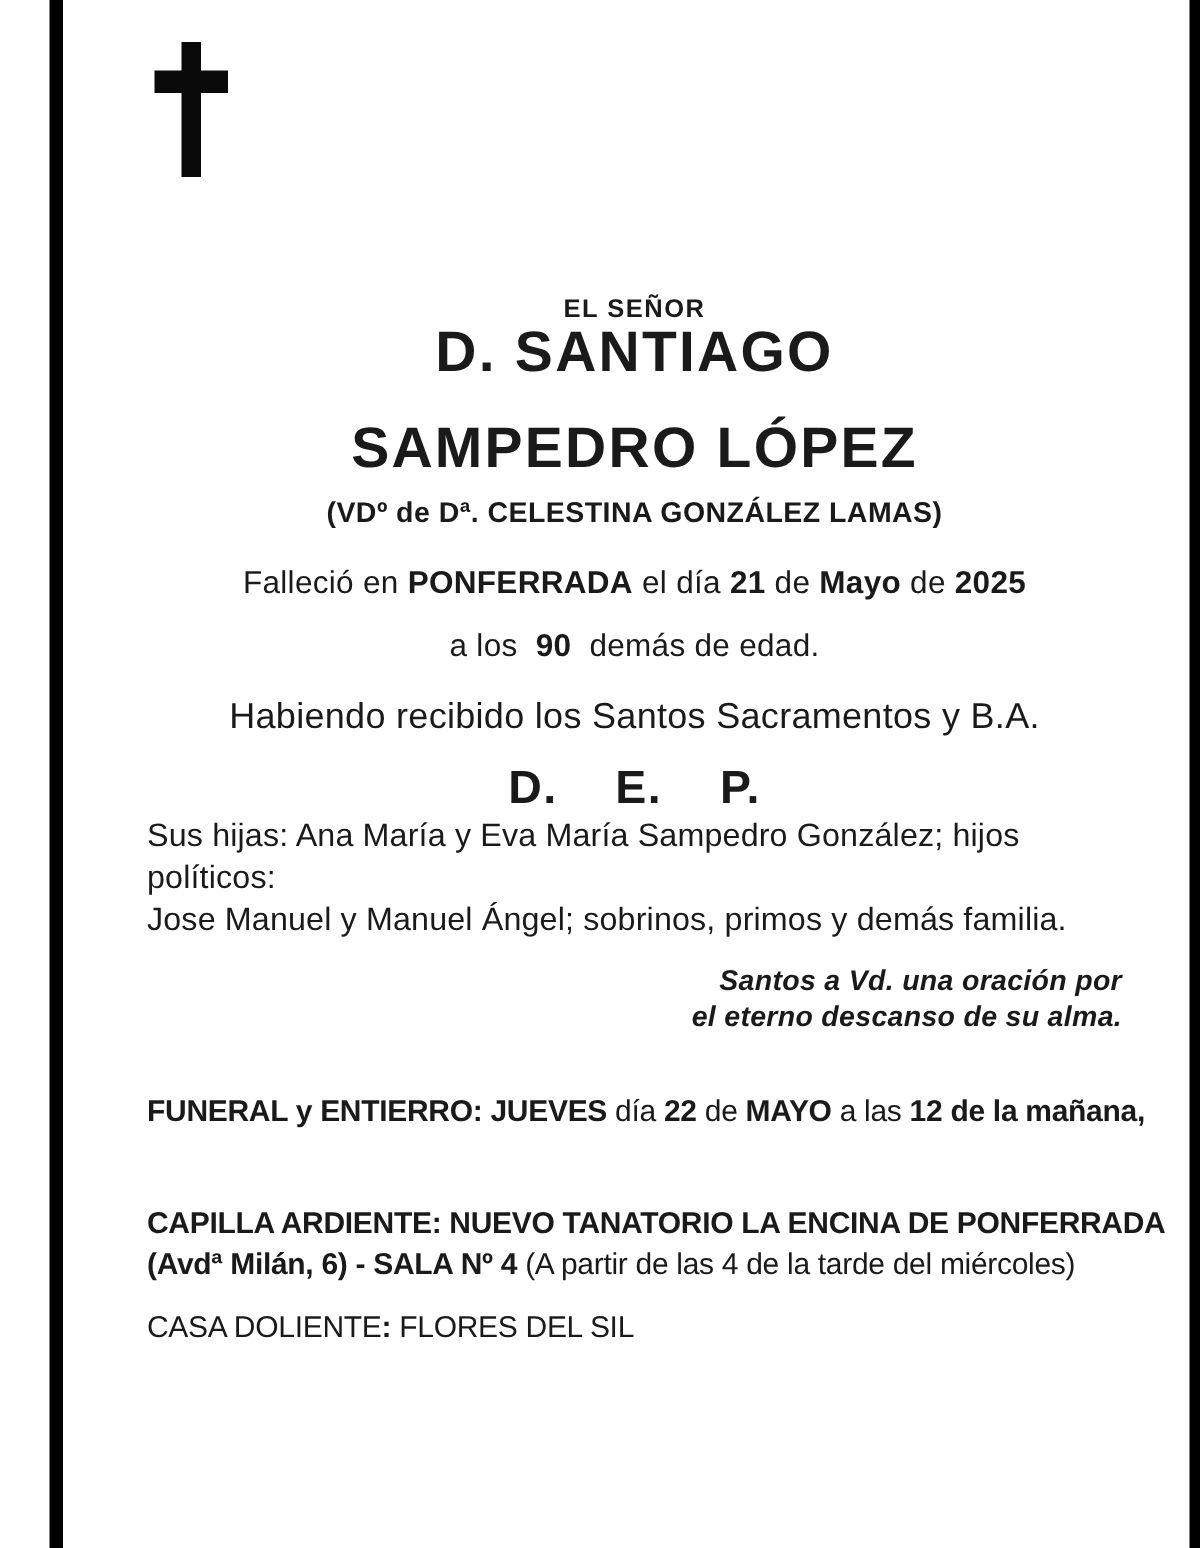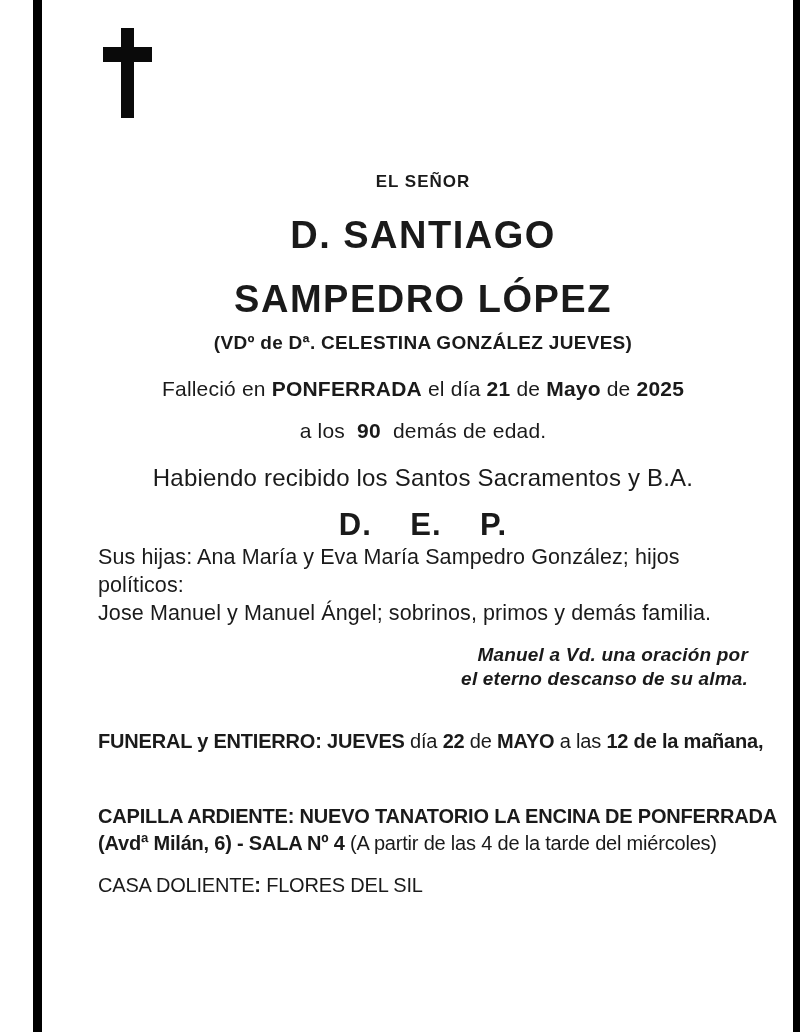--- a/index.html
+++ b/index.html
@@ -20,21 +20,21 @@
   .cross-v{position:absolute;left:18px;top:0;width:13px;height:90px;background:#0a0a0a;}
   .cross-h{position:absolute;left:0;top:19px;width:49px;height:15px;background:#0a0a0a;}
 
   .blk{position:absolute;left:98px;width:650px;}
   .center{text-align:center;}
   .right{text-align:right;}
   .b{font-weight:bold;}
   .pre{white-space:pre;}
   .nowrap{white-space:nowrap;}
 
-  .hdr{font-size:17px;font-weight:bold;letter-spacing:1px;}
+  .hdr{font-size:17px;font-weight:bold;letter-spacing:1px;margin-top:24px;}
   .name{font-size:38px;font-weight:bold;letter-spacing:1.5px;}
   .spouse{font-size:19px;font-weight:bold;letter-spacing:.3px;}
   .mid{font-size:21px;letter-spacing:.2px;}
   .sacr{font-size:24px;letter-spacing:.2px;}
   .dep{font-size:31px;font-weight:bold;letter-spacing:1px;}
   .family{font-size:21.5px;line-height:28px;letter-spacing:.1px;}
   .prayer{font-size:19px;font-weight:bold;font-style:italic;line-height:24px;letter-spacing:.2px;}
   .detail{font-size:20px;line-height:27px;letter-spacing:-0.2px;}
 </style>
 </head>
@@ -49,37 +49,37 @@
     <div class="cross-v"></div>
     <div class="cross-h"></div>
   </div>
 
   <div class="blk center hdr" style="top:172px">EL SEÑOR</div>
 
   <div class="blk center name" style="top:214px">D. SANTIAGO</div>
 
   <div class="blk center name" style="top:278px">SAMPEDRO LÓPEZ</div>
 
-  <div class="blk center spouse" style="top:332px">(VDº de Dª. CELESTINA GONZÁLEZ JUEVES)</div>
+  <div class="blk center spouse" style="top:332px">(VDº de Dª. CELESTINA GONZÁLEZ LAMAS)</div>
 
   <div class="blk center mid nowrap" style="top:377px"><span>Falleció en </span><span class="b">PONFERRADA</span><span> el día </span><span class="b">21</span><span> de </span><span class="b">Mayo</span><span> de </span><span class="b">2025</span></div>
 
   <div class="blk center mid pre" style="top:419px"><span>a los  </span><span class="b">90</span><span>  demás de edad.</span></div>
 
   <div class="blk center sacr" style="top:464px">Habiendo recibido los Santos Sacramentos y B.A.</div>
 
   <div class="blk center dep pre" style="top:507px">D.    E.    P.</div>
 
   <div class="blk family" style="top:543px">
     <div>Sus hijas: Ana María y Eva María Sampedro González; hijos políticos:</div>
     <div>Jose Manuel y Manuel Ángel; sobrinos, primos y demás familia.</div>
   </div>
 
   <div class="blk right prayer" style="top:643px">
-    <div>Manuel a Vd. una oración por</div>
+    <div>Santos a Vd. una oración por</div>
     <div>el eterno descanso de su alma.</div>
   </div>
 
   <div class="blk detail" style="top:728px">
     <div class="nowrap"><span class="b">FUNERAL y ENTIERRO: JUEVES</span><span> día </span><span class="b">22</span><span> de </span><span class="b">MAYO</span><span> a las </span><span class="b">12 de la mañana,</span></div>
   </div>
 
   <div class="blk detail" style="top:803px">
     <div class="nowrap b">CAPILLA ARDIENTE: NUEVO TANATORIO LA ENCINA DE PONFERRADA</div>
     <div class="nowrap"><span class="b">(Avdª Milán, 6) - SALA Nº 4 </span><span>(A partir de las 4 de la tarde del miércoles)</span></div>

